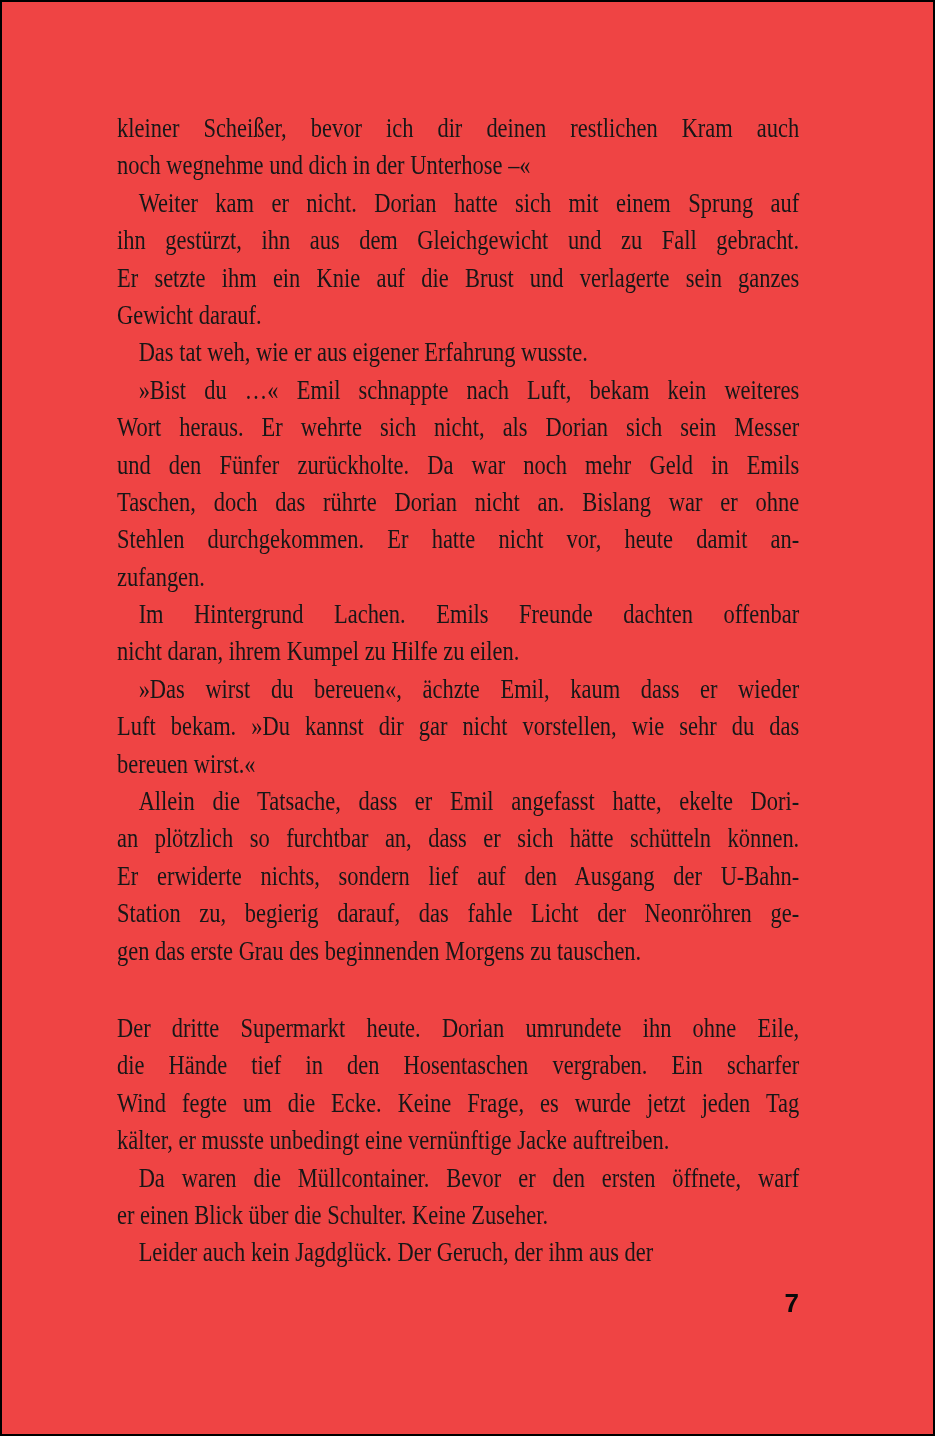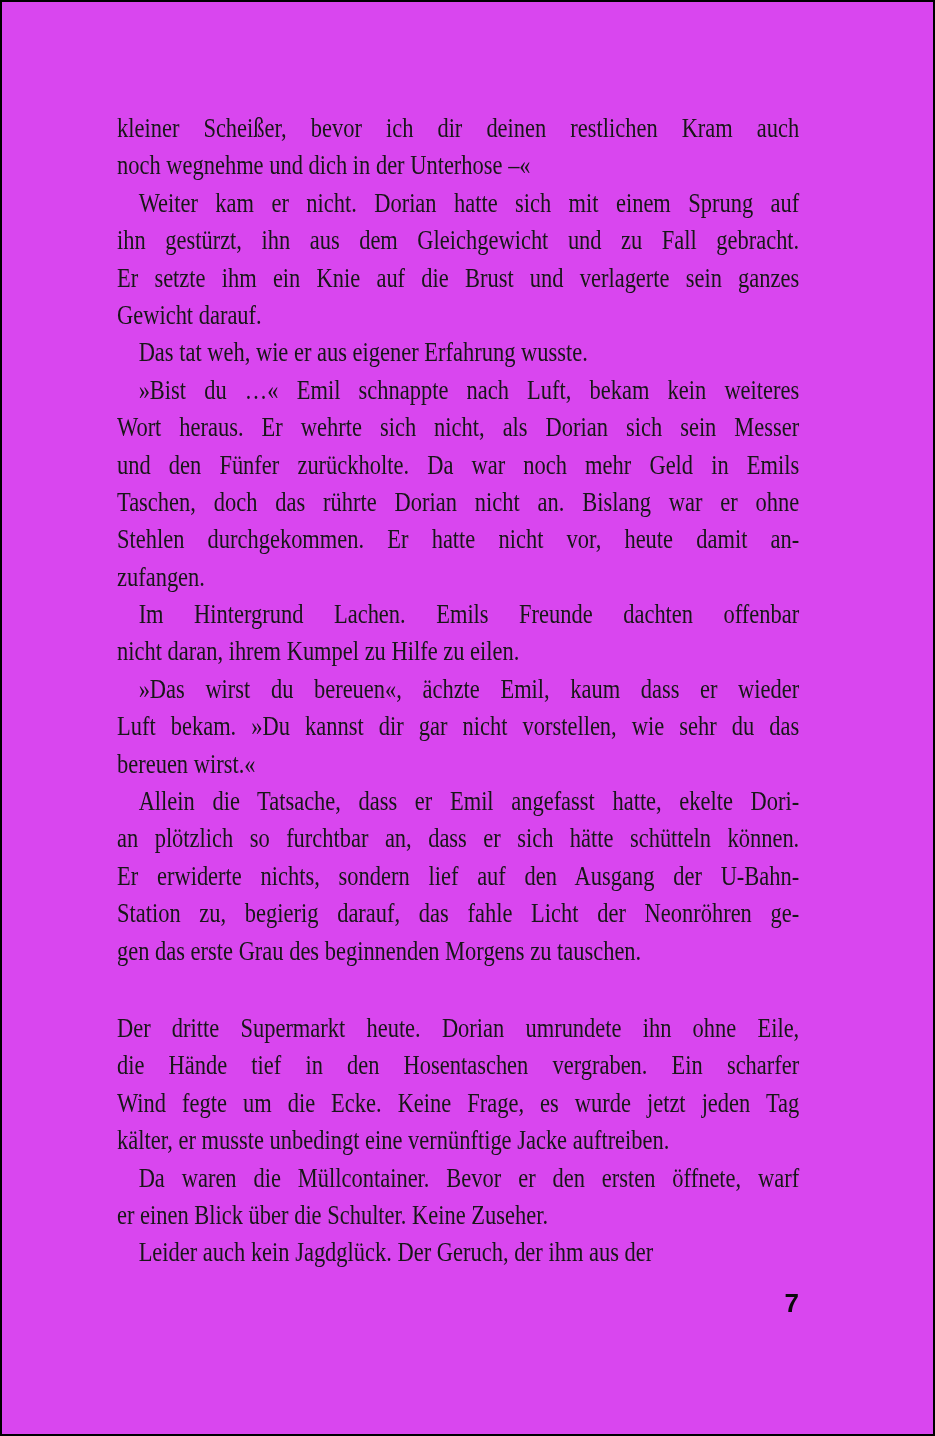--- a/index.html
+++ b/index.html
@@ -4,21 +4,21 @@
 <style>
   html, body {
     margin: 0;
     padding: 0;
     background: #e8e8e8;
   }
   .book-page {
     position: relative;
     width: 935px;
     height: 1436px;
-    background: #d946ef;
+    background: #ef4444;
     border: 2px solid #000000;
     box-sizing: border-box;
     overflow: hidden;
     font-family: "Liberation Serif", "DejaVu Serif", serif;
     color: #171717;
   }
   
   .text-block {
     position: absolute;
     left: 115px;

